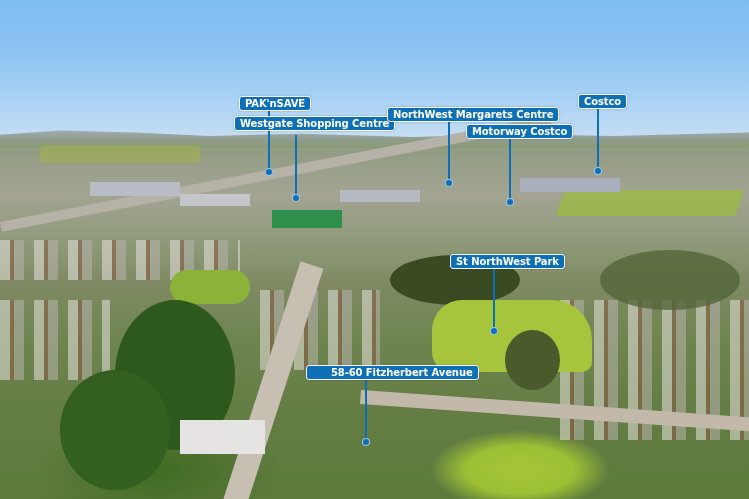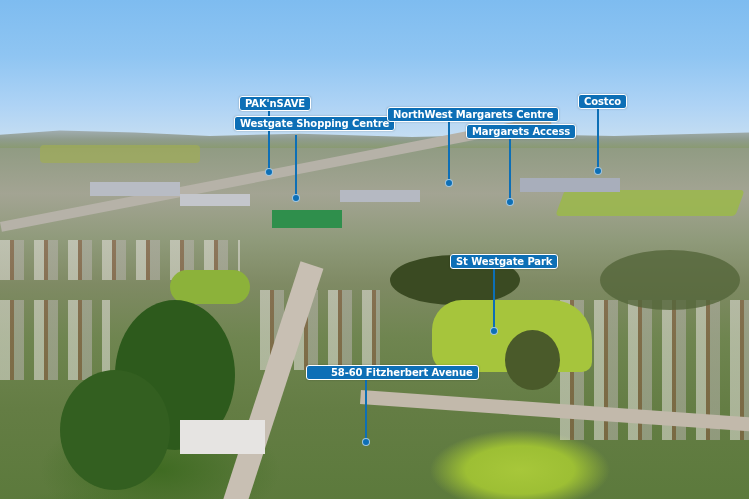--- a/index.html
+++ b/index.html
@@ -96,31 +96,31 @@
         <div class="pill" style="left: 234px; top: 116px; min-width: 112px; text-align: center;">Westgate Shopping Centre</div>
       </div>
       <div class="callout">
         <div class="leader" style="left: 448px; top: 120px; height: 63px;"></div>
         <div class="dot" style="left: 445px; top: 179px;"></div>
         <div class="pill" style="left: 387px; top: 107px; min-width: 112px; text-align: center;">NorthWest Margarets Centre</div>
       </div>
       <div class="callout">
         <div class="leader" style="left: 509px; top: 137px; height: 65px;"></div>
         <div class="dot" style="left: 506px; top: 198px;"></div>
-        <div class="pill" style="left: 466px; top: 124px; min-width: 76px; text-align: center;">Margarets Access</div>
+        <div class="pill" style="left: 466px; top: 124px; min-width: 76px; text-align: center;">Motorway Costco</div>
       </div>
       <div class="callout">
         <div class="leader" style="left: 597px; top: 107px; height: 64px;"></div>
         <div class="dot" style="left: 594px; top: 167px;"></div>
         <div class="pill" style="left: 578px; top: 94px; min-width: 29px; text-align: left;">Costco</div>
       </div>
       <div class="callout">
         <div class="leader" style="left: 493px; top: 267px; height: 64px;"></div>
         <div class="dot" style="left: 490px; top: 327px;"></div>
-        <div class="pill" style="left: 450px; top: 254px; min-width: 78px; text-align: center;">St Westgate Park</div>
+        <div class="pill" style="left: 450px; top: 254px; min-width: 78px; text-align: center;">St NorthWest Park</div>
       </div>
       <div class="callout">
         <div class="leader" style="left: 365px; top: 378px; height: 64px;"></div>
         <div class="dot" style="left: 362px; top: 438px;"></div>
         <div class="pill" style="left: 306px; top: 365px; min-width: 110px; text-align: center; padding-left: 24px;">58-60 Fitzherbert Avenue</div>
       </div>
     </div>
 </div>
 
 </body></html>

